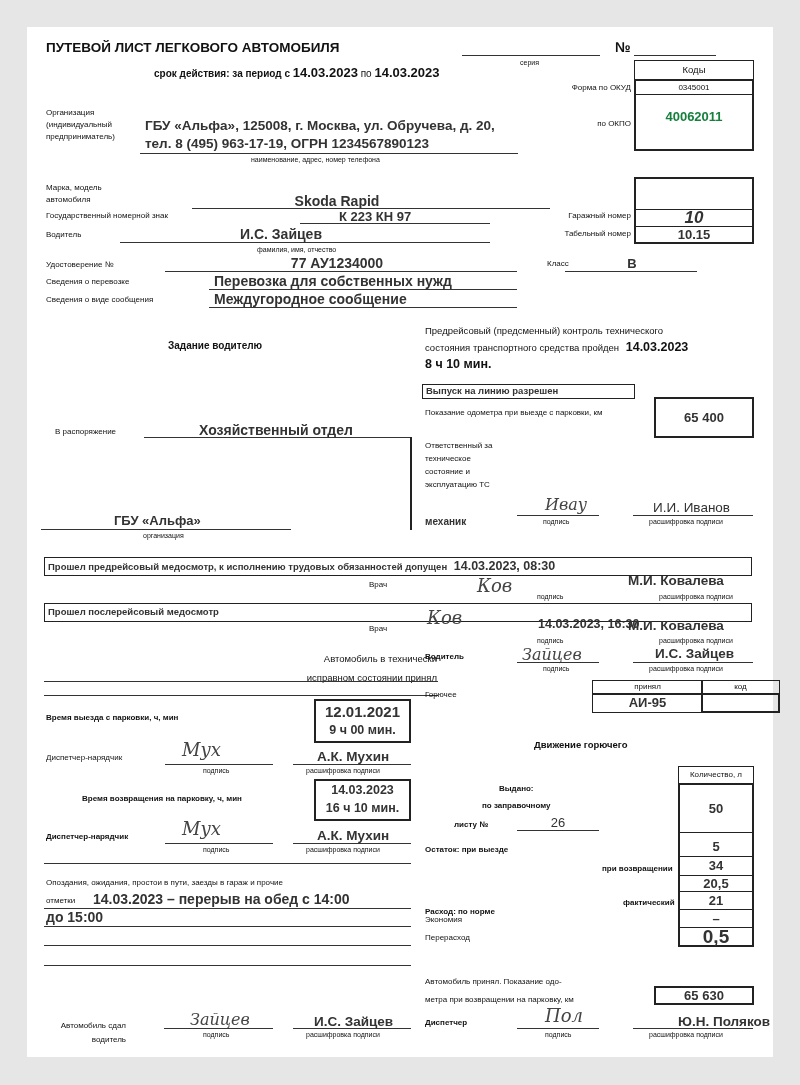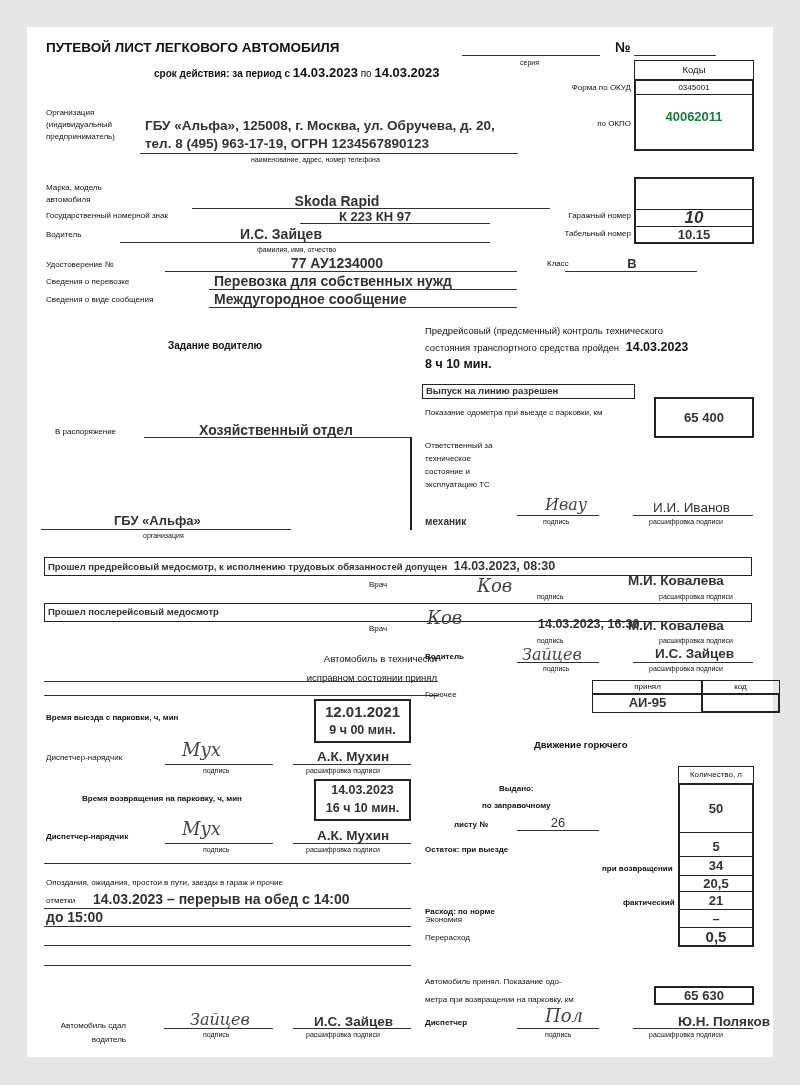--- a/index.html
+++ b/index.html
@@ -225,21 +225,21 @@
   <div class="box1" style="left:651px;top:739px;width:76px;height:18px;border-width:1.5px;">
     <div class="c t8" style="line-height:15px;">Количество, л</div>
   </div>
   <div class="box" style="left:651px;top:756px;width:76px;height:164px;">
     <div class="c b" style="height:47px;line-height:47px;font-size:13px;color:#333;border-bottom:1.2px solid #222;">50</div>
     <div class="c b" style="height:23px;line-height:28px;font-size:13px;color:#333;border-bottom:1.2px solid #222;">5</div>
     <div class="c b" style="height:18px;line-height:18px;font-size:13px;color:#333;border-bottom:1.2px solid #222;">34</div>
     <div class="c b" style="height:15px;line-height:15px;font-size:13px;color:#333;border-bottom:1.2px solid #222;">20,5</div>
     <div class="c b" style="height:17px;line-height:17px;font-size:13px;color:#333;border-bottom:1.2px solid #222;">21</div>
     <div class="c b" style="height:17px;line-height:17px;font-size:13px;color:#333;border-bottom:1.2px solid #222;">–</div>
-    <div class="c b" style="height:18px;line-height:18px;font-size:15px;color:#333;">0,5</div>
+    <div class="c b" style="height:18px;line-height:18px;font-size:19px;color:#333;">0,5</div>
   </div>
   <div class="a b t8" style="left:472px;top:757px;">Выдано:</div>
   <div class="a b t8" style="left:455px;top:774px;">по заправочному</div>
   <div class="a b t8" style="left:427px;top:793px;">листу №</div>
   <div class="a c" style="left:490px;top:788px;width:82px;font-size:13px;color:#333;">26</div>
   <div class="hl" style="left:490px;top:803px;width:82px;"></div>
   <div class="a b t8" style="left:398px;top:818px;">Остаток: при выезде</div>
   <div class="a b t8" style="left:575px;top:837px;">при возвращении</div>
   <div class="a b t8" style="left:398px;top:852px;margin-top:28px;">Расход: по норме</div>
   <div class="a b t8" style="left:596px;top:871px;">фактический</div>

